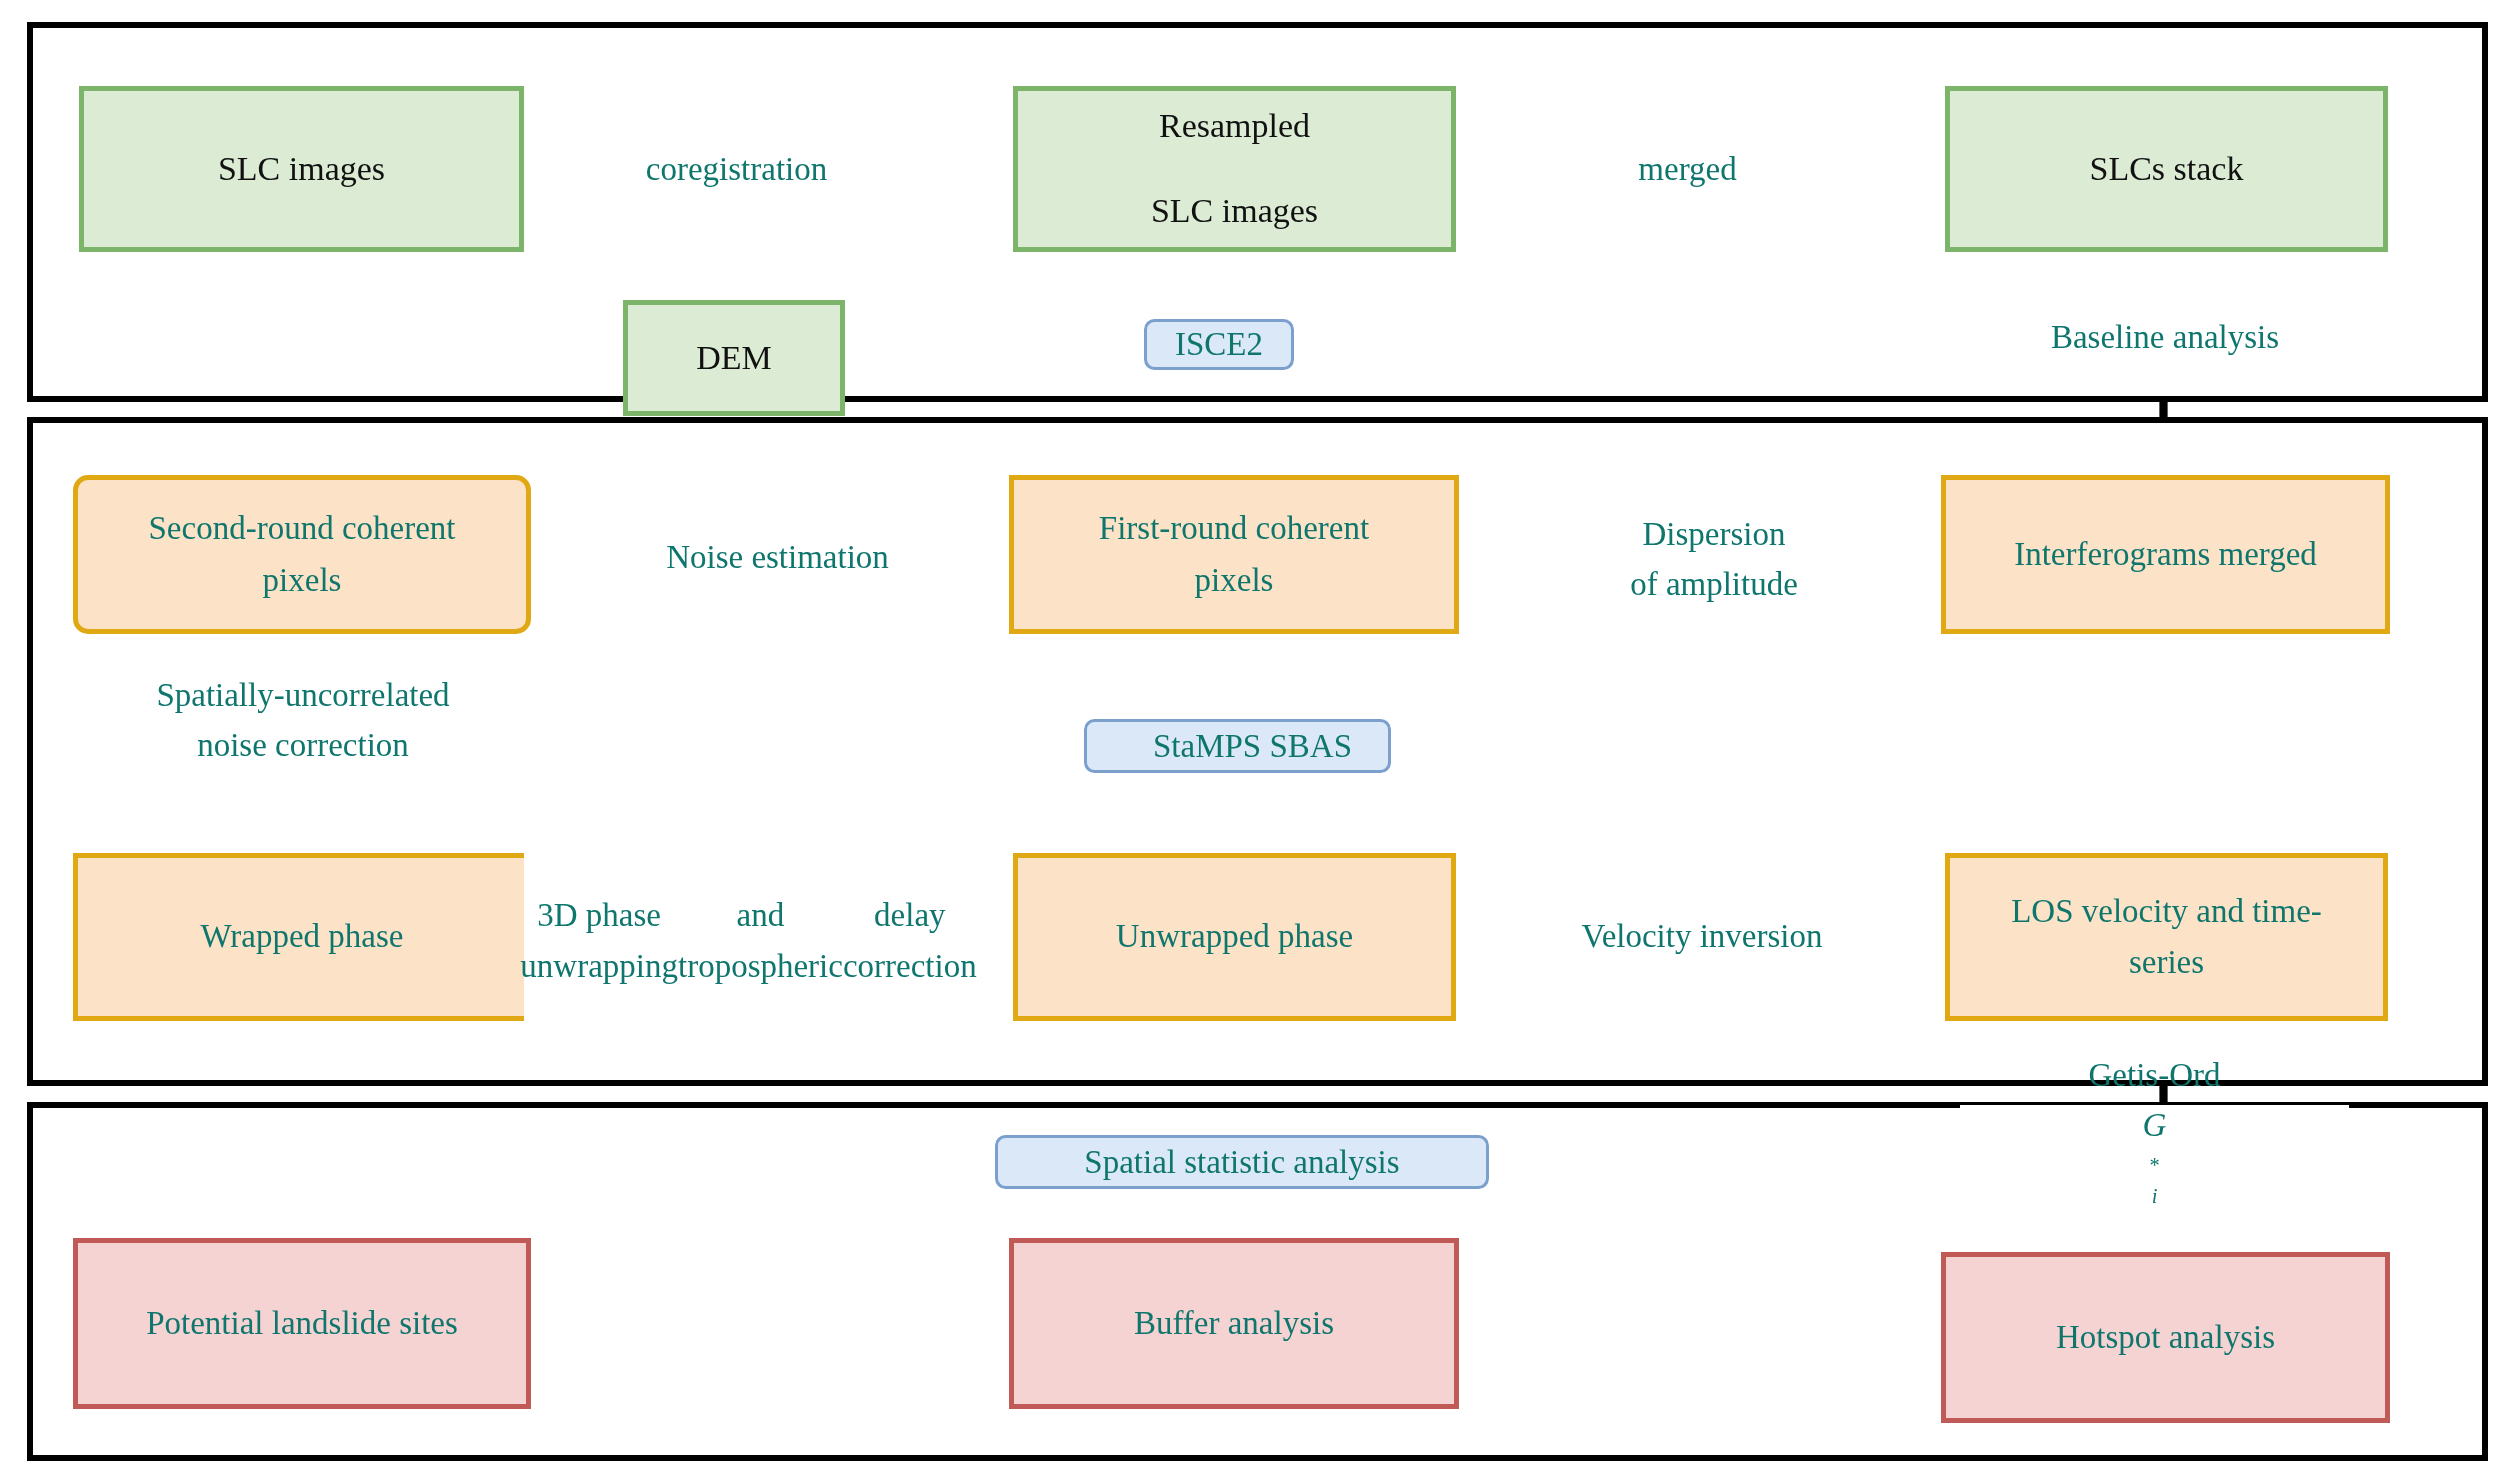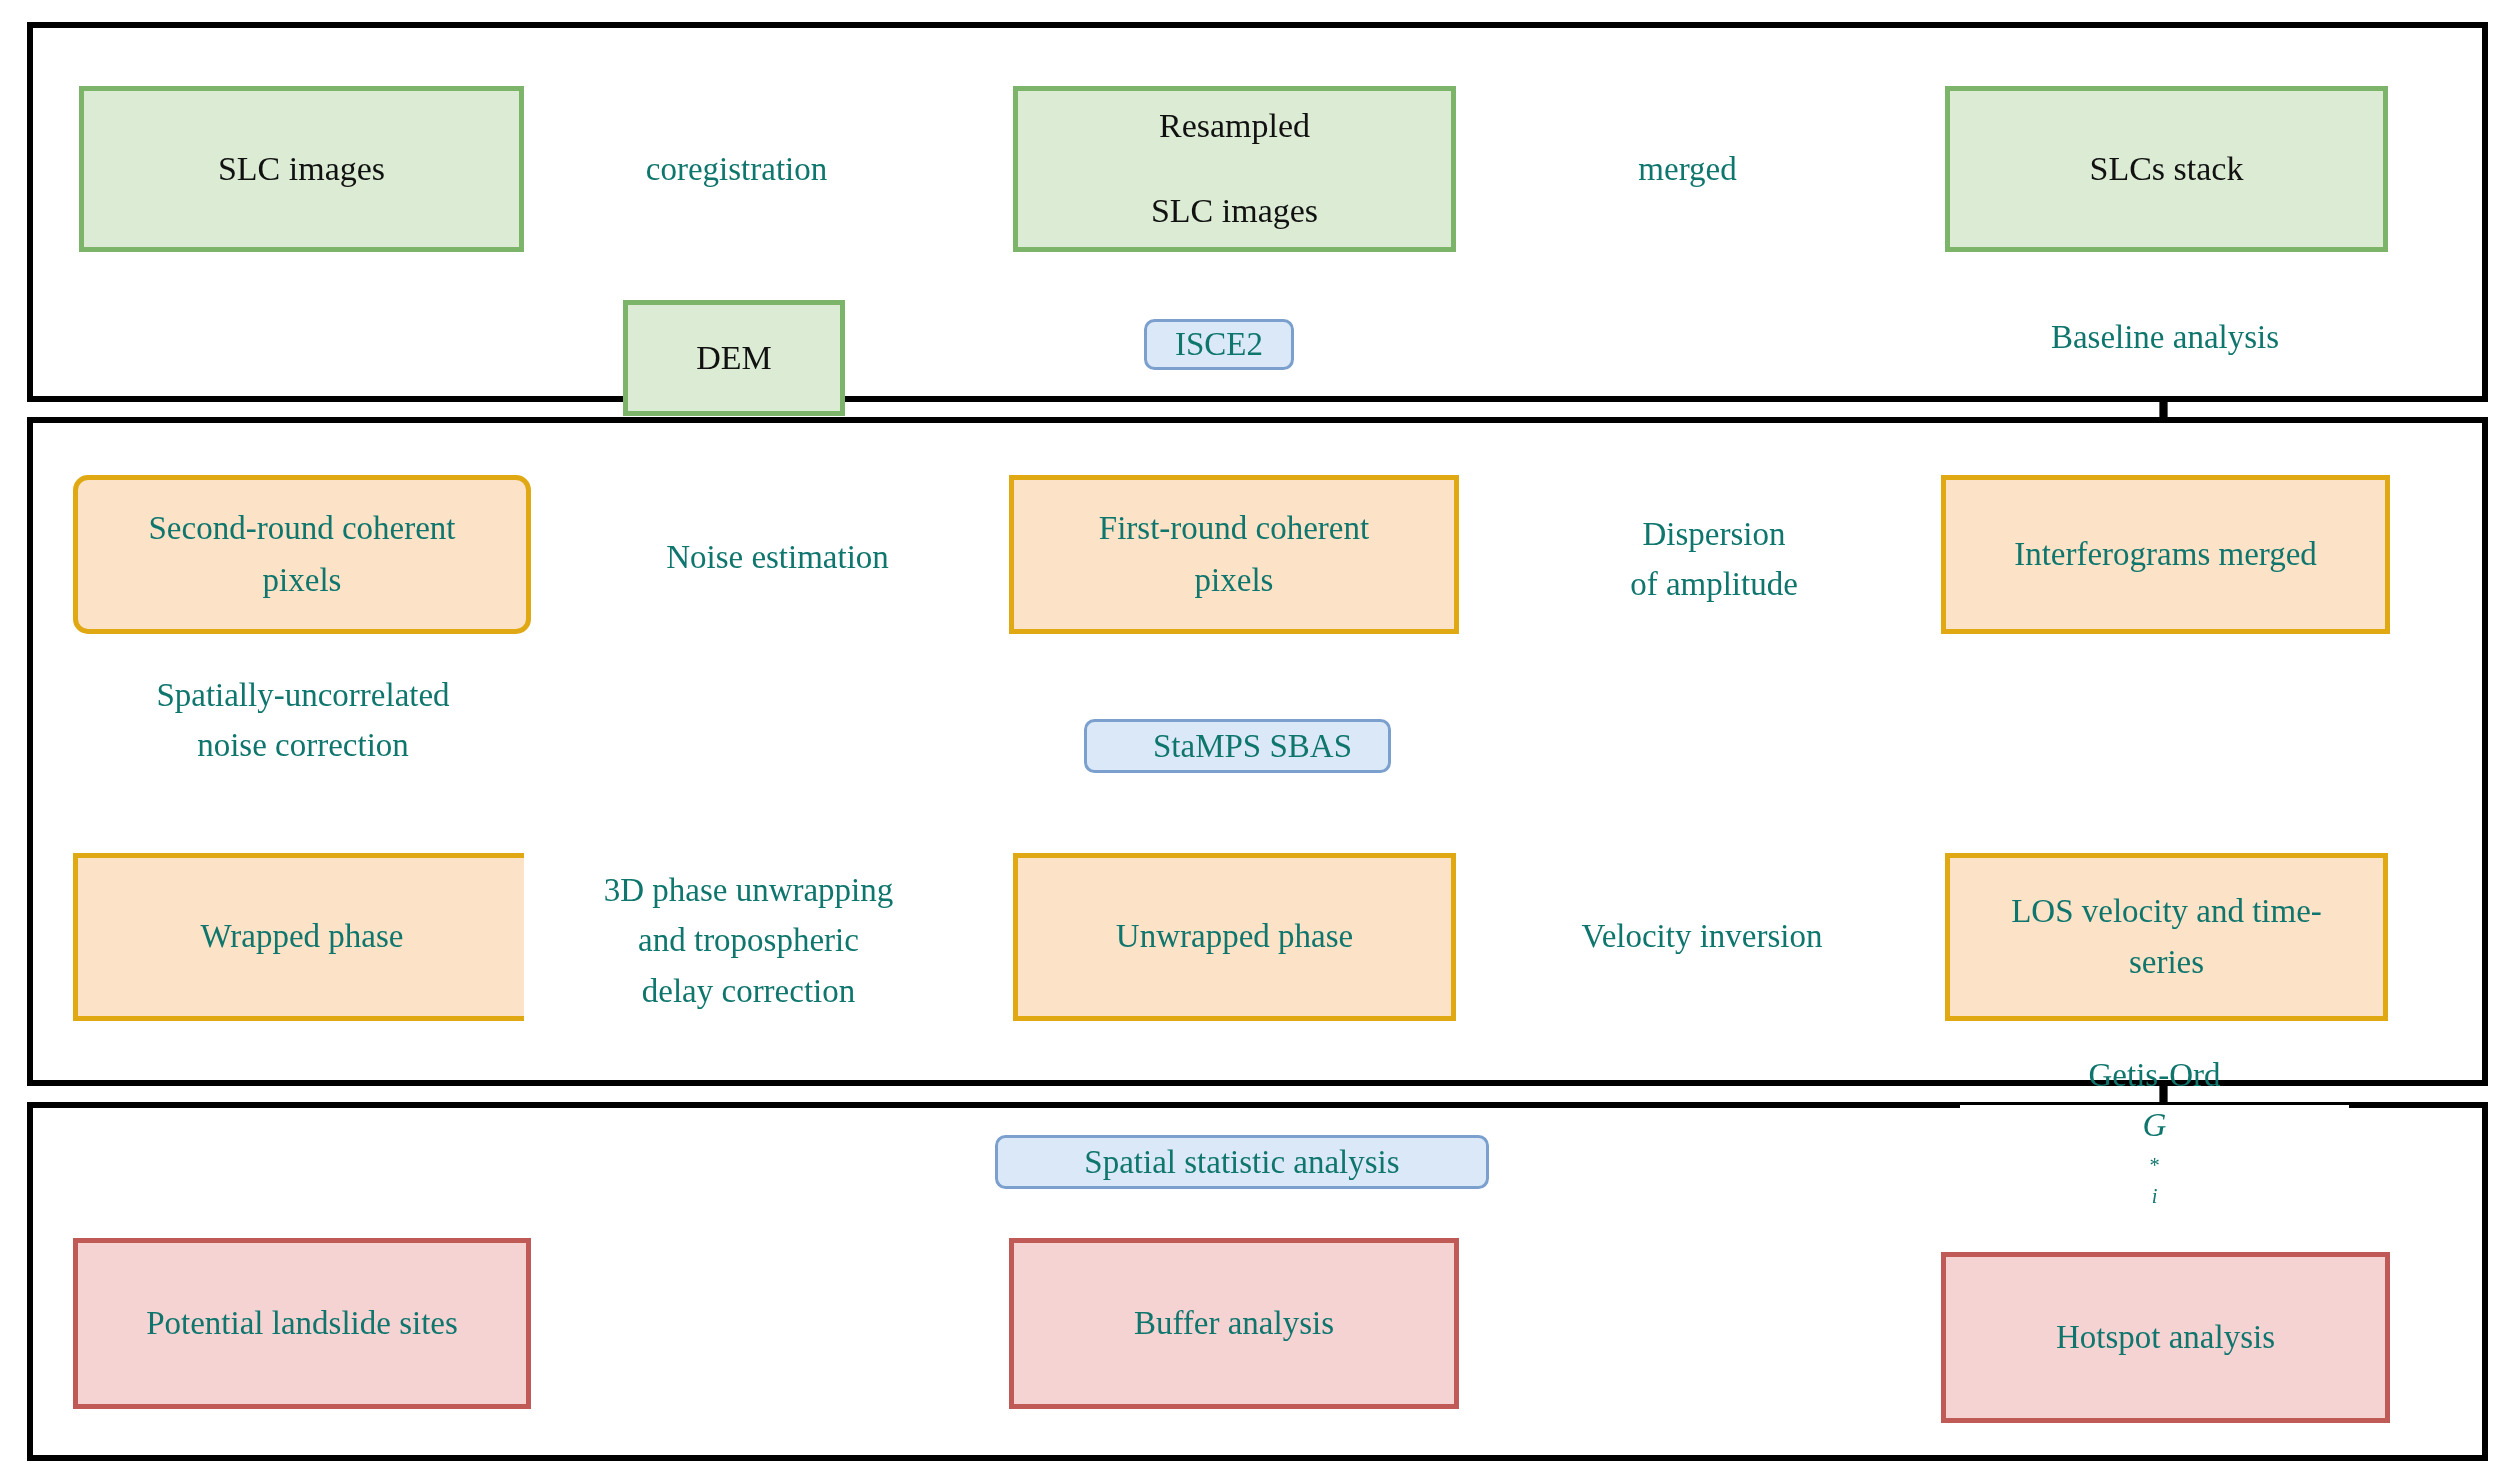--- a/index.html
+++ b/index.html
@@ -141,21 +141,21 @@
 
   <div class="node orange" style="left:1013px;top:853px;width:443px;height:168px;">
     <span class="lbl t44">Unwrapped phase</span>
   </div>
 
   <div class="node orange" style="left:1945px;top:853px;width:443px;height:168px;flex-direction:column;">
     <span class="lbl t44">LOS velocity and time-</span>
     <span class="lbl t44">series</span>
   </div>
 
-  <div class="elabel t44" style="left:524px;top:849px;width:449px;height:183px;flex-direction:column;">
+  <div class="elabel t44" style="left:524px;top:849px;width:449px;height:183px;flex-direction:row;">
     <span>3D phase unwrapping</span>
     <span>and tropospheric</span>
     <span>delay correction</span>
   </div>
 
   <div class="elabel t44" style="left:1526px;top:915px;width:352px;height:43px;">
     <span>Velocity inversion</span>
   </div>
 
   <div class="badge" style="left:995px;top:1135px;width:494px;height:54px;">

